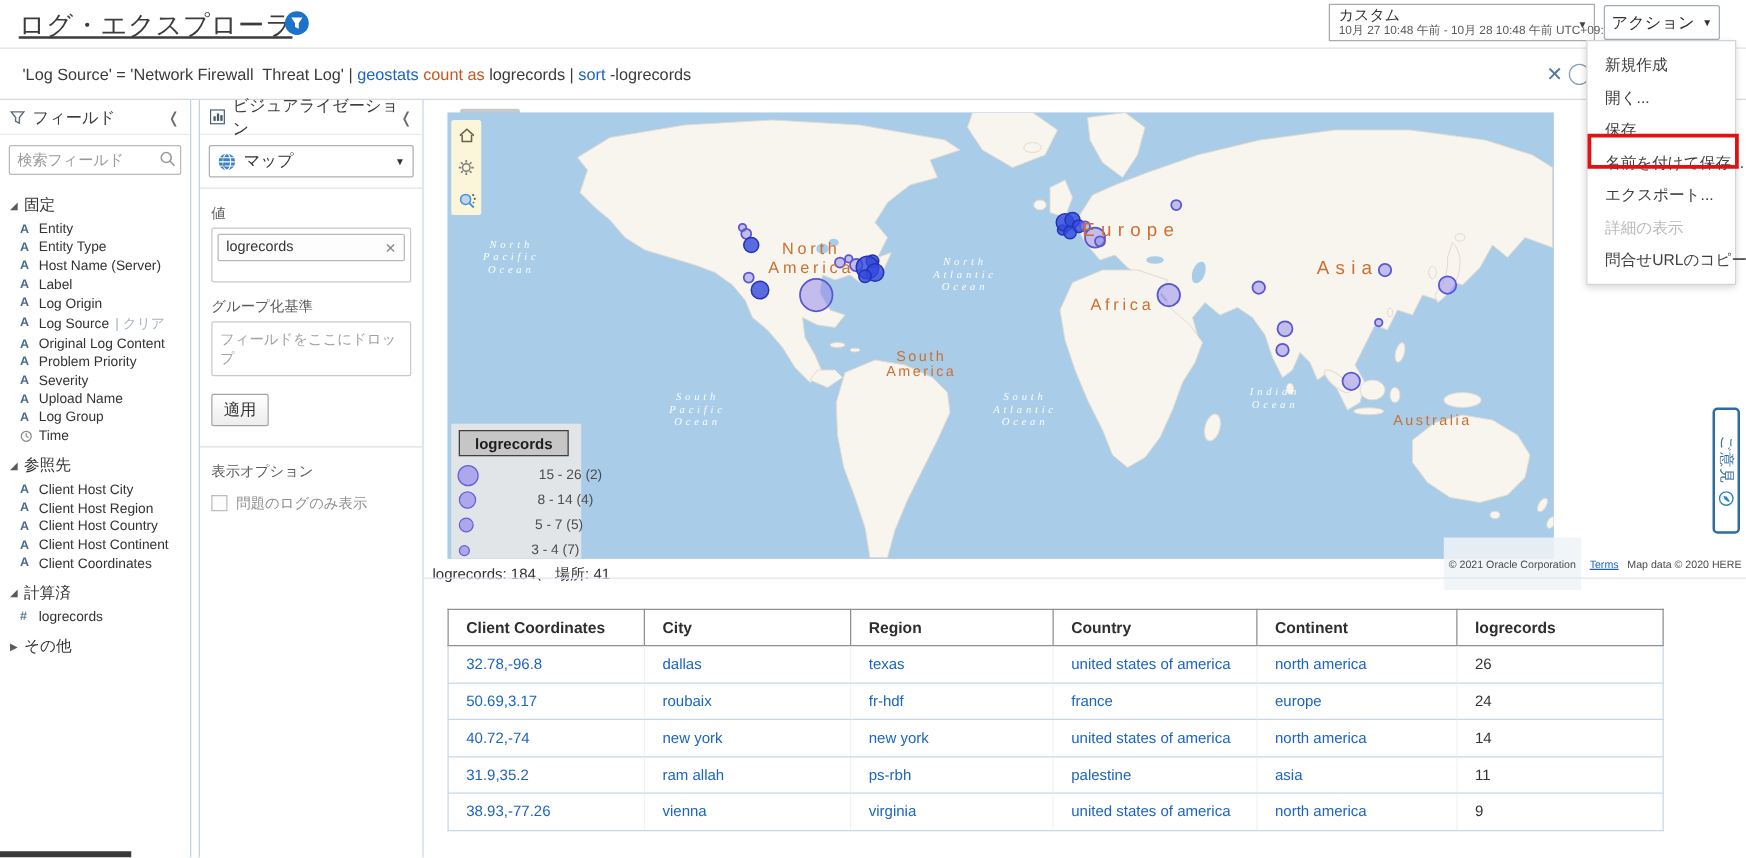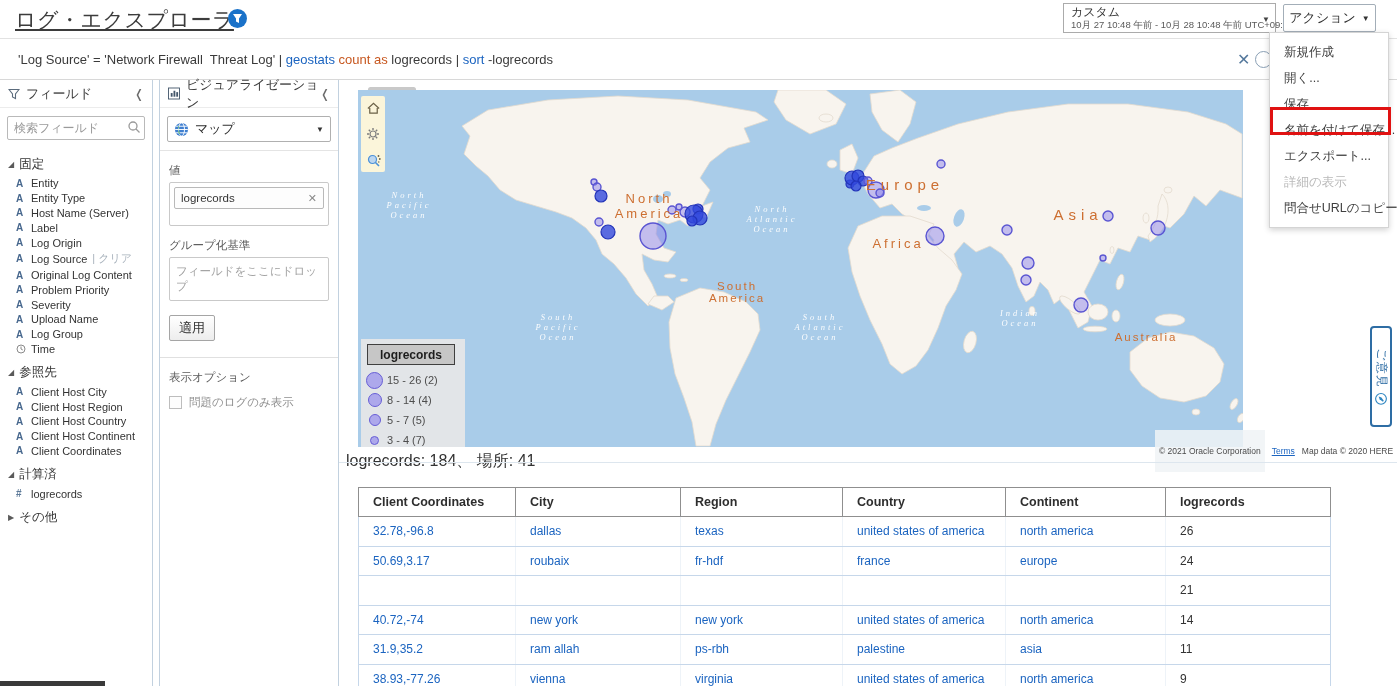--- a/index.html
+++ b/index.html
@@ -91,32 +91,32 @@
   .bubble.dark  { fill:rgba(50,72,220,0.8);  stroke:#2233b8; stroke-width:1.2; }
   .map-controls { position:absolute; left:3px; top:6px; width:24px; padding:4px 0; background:#fbf5da;
                   border-radius:2px; display:flex; flex-direction:column; align-items:center; gap:10px; }
   .map-ctrl-btn { width:18px; height:16px; display:flex; align-items:center; justify-content:center; cursor:pointer; }
 
   .map-legend { position:absolute; left:3px; top:249px; width:104px; background:rgba(231,231,231,0.92);
                 padding:5px 6px 6px 6px; }
   .legend-title { width:88px; height:21px; background:#c6c6c6; border:1px solid #3f3f3f; font-size:12px;
                   font-weight:bold; color:#1d1d1d; display:flex; align-items:center; justify-content:center; }
   #legend-items { margin-top:6px; display:flex; flex-direction:column; gap:2px; }
-  .legend-row { display:flex; align-items:center; height:18px; }
+  .legend-row { display:flex; align-items:center; height:18px;gap:44px; }
   .legend-dot { border-radius:50%; background:rgba(151,143,236,0.7); border:1.6px solid #675ed6; flex:none;
                 margin-right:5px; }
   .legend-dot-wrap { width:20px; display:flex; justify-content:center; }
   .legend-text { font-size:11px; color:#4d4d4d; white-space:nowrap; }
 
   .map-attribution { position:absolute; left:816px; top:350px; width:242px; font-size:8.5px; color:#4a4a4a;
                      display:flex; align-items:center; gap:7px; white-space:nowrap; }
   .attr-chip { background:rgba(240,243,246,0.85); padding:16px 4px; }
   .attr-terms { color:#1b64c0; text-decoration:underline; cursor:pointer; }
 
-  .map-stats { position:absolute; left:7px; top:371px; font-size:16px; color:#333;text-align:right; }
+  .map-stats { position:absolute; left:7px; top:371px; font-size:12px; color:#333;text-align:right; }
   .main-divider { position:absolute; left:0; top:382px; width:1058px; border-top:1px solid #dde6ee; }
   .pagination { position:absolute; left:0; top:390px; width:991px; text-align:right; font-size:11.5px; color:#4a4a4a; }
 
   
   .results-table { position:absolute; left:19px; top:407px; width:972px; border-collapse:collapse; table-layout:fixed; }
   .results-table th { border:1px solid #8f8f8f; height:29px; text-align:left; padding:0 0 0 14px;
                       font-size:12.5px; color:#2e2e2e; font-weight:bold; background:#fff; cursor:pointer; }
   .results-table td { border-bottom:1px solid #c6d7ea; border-left:1px solid #eef3f8; border-right:1px solid #eef3f8;
                       height:29.5px; padding:0 0 0 14px; font-size:12px; background:#fff; }
   .results-table td:first-child { border-left:1px solid #c6d7ea; }
@@ -549,28 +549,20 @@
         </tr>
         <tr>
           <td class="cell-link">50.69,3.17</td>
           <td class="cell-link">roubaix</td>
           <td class="cell-link">fr-hdf</td>
           <td class="cell-link">france</td>
           <td class="cell-link">europe</td>
           <td class="cell-num">24</td>
         </tr>
         <tr>
-          <td></td>
-          <td></td>
-          <td></td>
-          <td></td>
-          <td></td>
-          <td class="cell-num">21</td>
-        </tr>
-        <tr>
           <td class="cell-link">40.72,-74</td>
           <td class="cell-link">new york</td>
           <td class="cell-link">new york</td>
           <td class="cell-link">united states of america</td>
           <td class="cell-link">north america</td>
           <td class="cell-num">14</td>
         </tr>
         <tr>
           <td class="cell-link">31.9,35.2</td>
           <td class="cell-link">ram allah</td>

